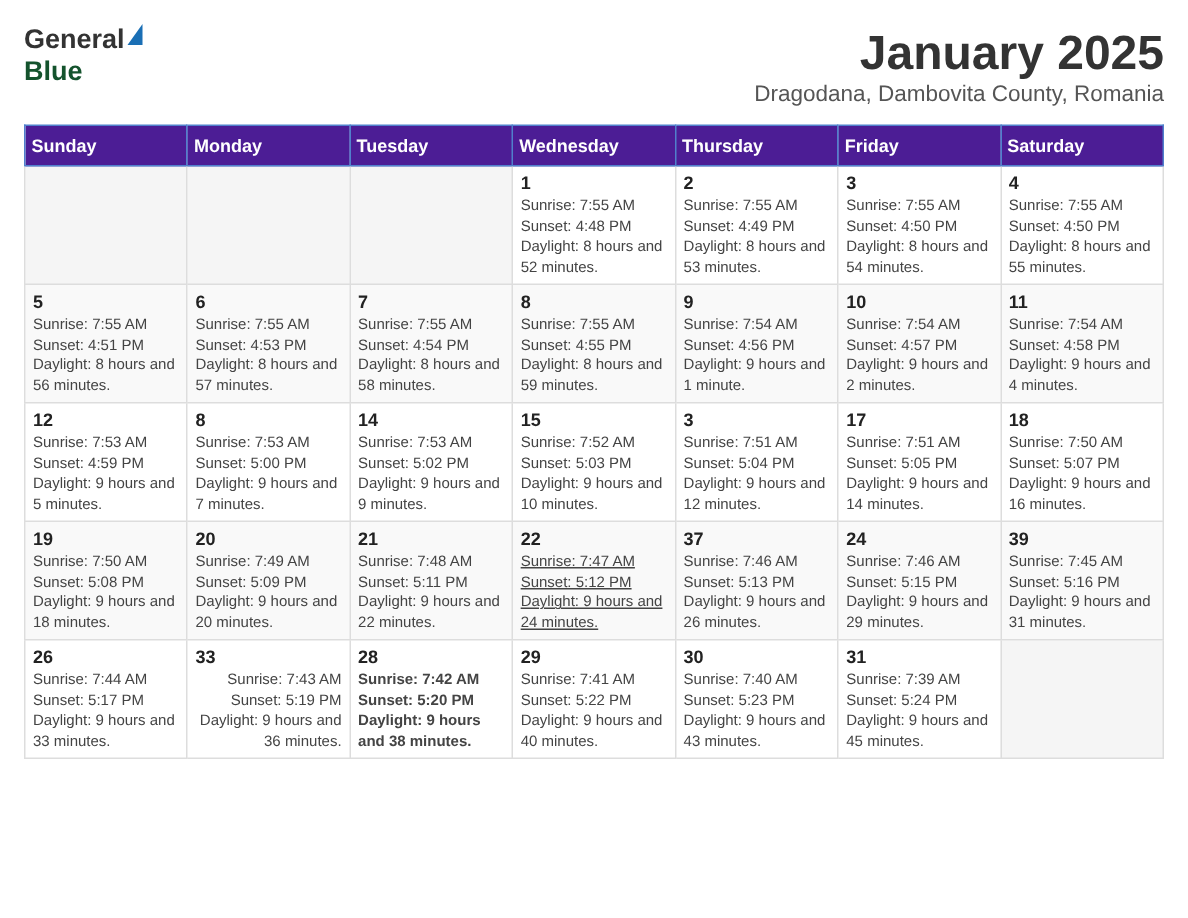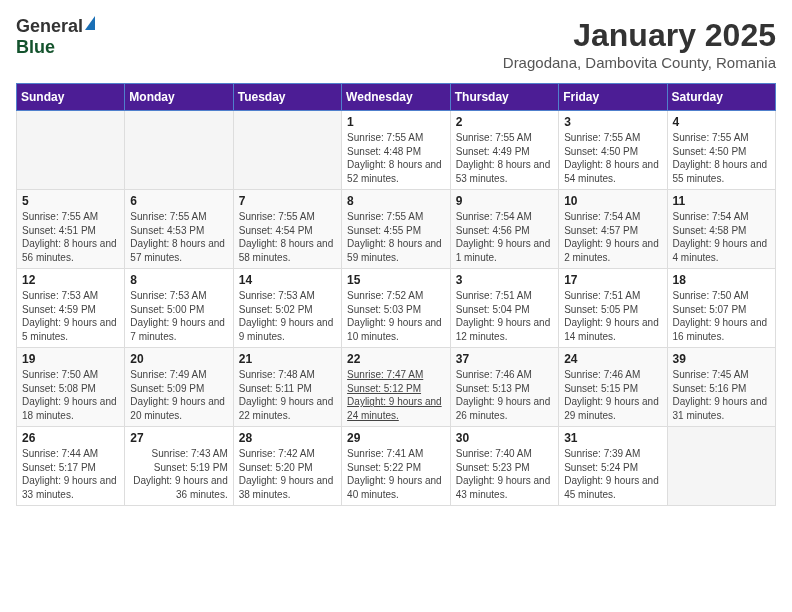--- a/index.html
+++ b/index.html
@@ -294,28 +294,28 @@
         </td>
       </tr>
       <tr>
         <td>
           <div class="day-number">26</div>
           <div class="day-info" style="white-space: pre-line;">Sunrise: 7:44 AM
 Sunset: 5:17 PM
 Daylight: 9 hours and 33 minutes.</div>
         </td>
         <td>
-          <div class="day-number">27</div>
+          <div class="day-number">33</div>
           <div class="day-info" style="white-space: pre-line; text-align: right;">Sunrise: 7:43 AM
 Sunset: 5:19 PM
 Daylight: 9 hours and 36 minutes.</div>
         </td>
         <td>
           <div class="day-number">28</div>
-          <div class="day-info" style="white-space: pre-line;">Sunrise: 7:42 AM
+          <div class="day-info" style="white-space: pre-line; font-weight: bold;">Sunrise: 7:42 AM
 Sunset: 5:20 PM
 Daylight: 9 hours and 38 minutes.</div>
         </td>
         <td>
           <div class="day-number">29</div>
           <div class="day-info" style="white-space: pre-line;">Sunrise: 7:41 AM
 Sunset: 5:22 PM
 Daylight: 9 hours and 40 minutes.</div>
         </td>
         <td>

